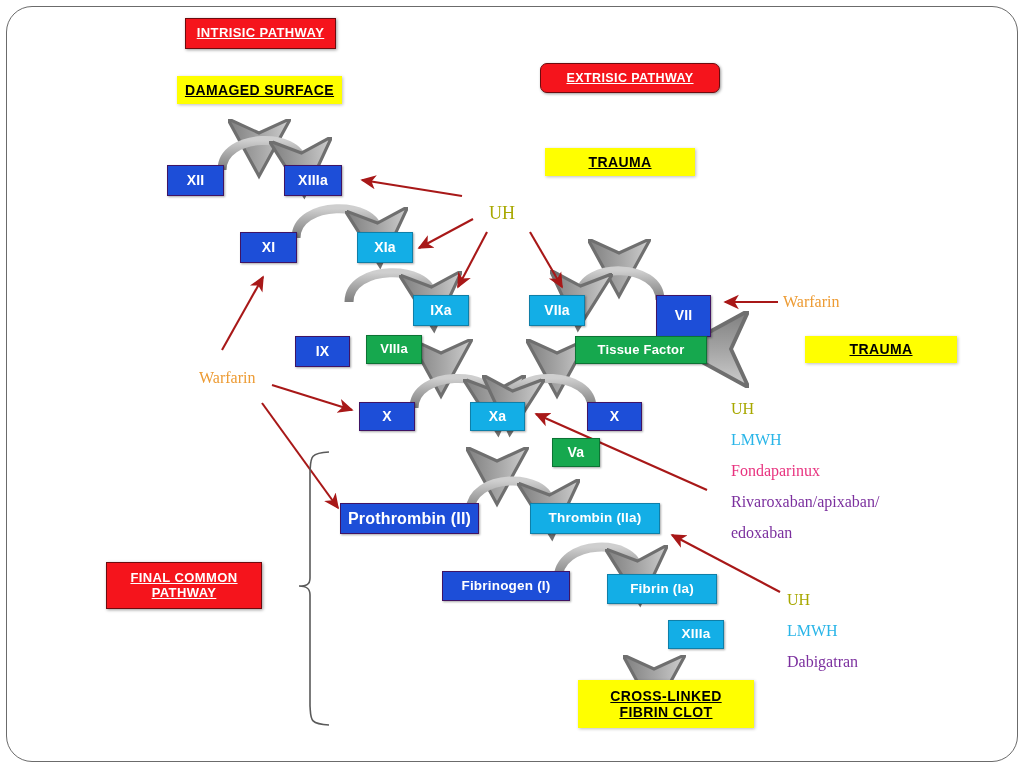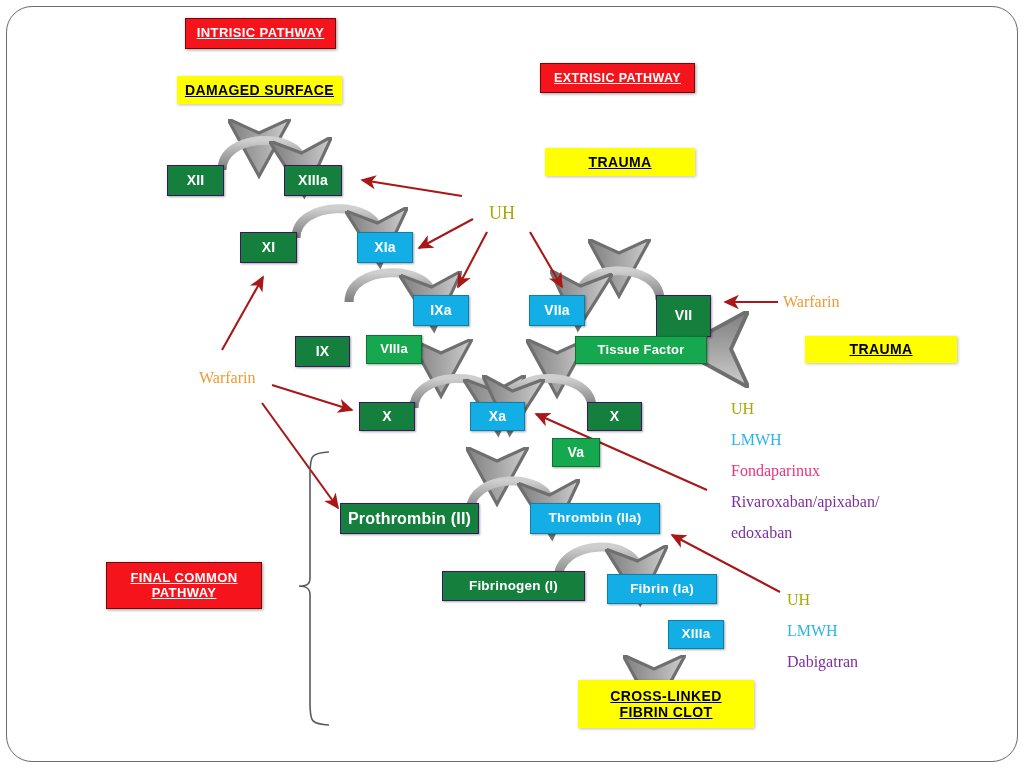--- a/index.html
+++ b/index.html
@@ -31,21 +31,21 @@
     align-items: center;
     justify-content: center;
     text-align: center;
     color: #ffffff;
     font-weight: bold;
     border: 1px solid #3a2a52;
     box-shadow: 1px 1px 2px rgba(0,0,0,0.35);
     line-height: 1.1;
     letter-spacing: 0.2px;
   }
-  .purple { background: #15803d; border-color: #3f1464; }
+  .purple { background: #1d4ed8; border-color: #3f1464; }
   .cyan   { background: #13aee6; border-color: #0f7fa8; }
   .green  { background: #16a84e; border-color: #0c7334; }
 
   .banner {
     position: absolute;
     display: flex;
     align-items: center;
     justify-content: center;
     text-align: center;
     font-weight: bold;
@@ -164,21 +164,21 @@
     </g>
 
     <path d="M329,452 C309,453 311,458 310,472
              L310,578 C310,585 306,586 299,586
              C306,586 310,588 310,595
              L310,706 C311,719 309,724 329,725" stroke="#5a5a5a" stroke-width="1.6" fill="none"></path>
   </svg>
 
   <div class="banner red" style="left:185px; top:18px; width:151px; height:31px; font-size:13px;">INTRISIC PATHWAY</div>
 
-  <div class="banner red" style="left:540px; top:63px; width:155px; height:30px; font-size:12.5px;">EXTRISIC PATHWAY</div>
+  <div class="banner red" style="left:540px; top:63px; width:180px; height:30px; font-size:12.5px;border-radius:7px;">EXTRISIC PATHWAY</div>
 
   <div class="banner yellow" style="left:177px; top:76px; width:165px; height:28px; font-size:14px;">DAMAGED SURFACE</div>
 
   <div class="banner yellow" style="left:545px; top:148px; width:150px; height:28px; font-size:14px;">TRAUMA</div>
 
   <div class="banner yellow" style="left:805px; top:336px; width:152px; height:27px; font-size:14px;">TRAUMA</div>
 
   <div class="banner red" style="left:106px; top:562px; width:156px; height:47px; font-size:13px; white-space:pre-line;">FINAL COMMON
 PATHWAY</div>
 
@@ -210,21 +210,21 @@
   <div class="node cyan" style="left:470px; top:402px; width:55px; height:29px; font-size:14px;">Xa</div>
 
   <div class="node purple" style="left:587px; top:402px; width:55px; height:29px; font-size:14px;">X</div>
 
   <div class="node green" style="left:520px; top:438px; width:48px; height:29px; font-size:14px;margin-left:32px;">Va</div>
 
   <div class="node purple" style="left:340px; top:503px; width:139px; height:31px; font-size:16px;">Prothrombin (II)</div>
 
   <div class="node cyan" style="left:530px; top:503px; width:130px; height:31px; font-size:13.5px;">Thrombin (IIa)</div>
 
-  <div class="node purple" style="left:442px; top:571px; width:143px; height:30px; font-size:13.5px;">Fibrinogen (I)</div>
+  <div class="node purple" style="left:442px; top:571px; width:128px; height:30px; font-size:13.5px;">Fibrinogen (I)</div>
 
   <div class="node cyan" style="left:607px; top:574px; width:110px; height:30px; font-size:13.5px;">Fibrin (Ia)</div>
 
   <div class="node cyan" style="left:668px; top:620px; width:56px; height:29px; font-size:13.5px;">XIIIa</div>
 
   <div class="anno" style="left:489px; top:203px; font-size:18px; color:#a8a800;">UH</div>
 
   <div class="anno" style="left:199px; top:369px; color:#ed9b33;">Warfarin</div>
 
   <div class="anno" style="left:783px; top:293px; color:#ed9b33;">Warfarin</div>

